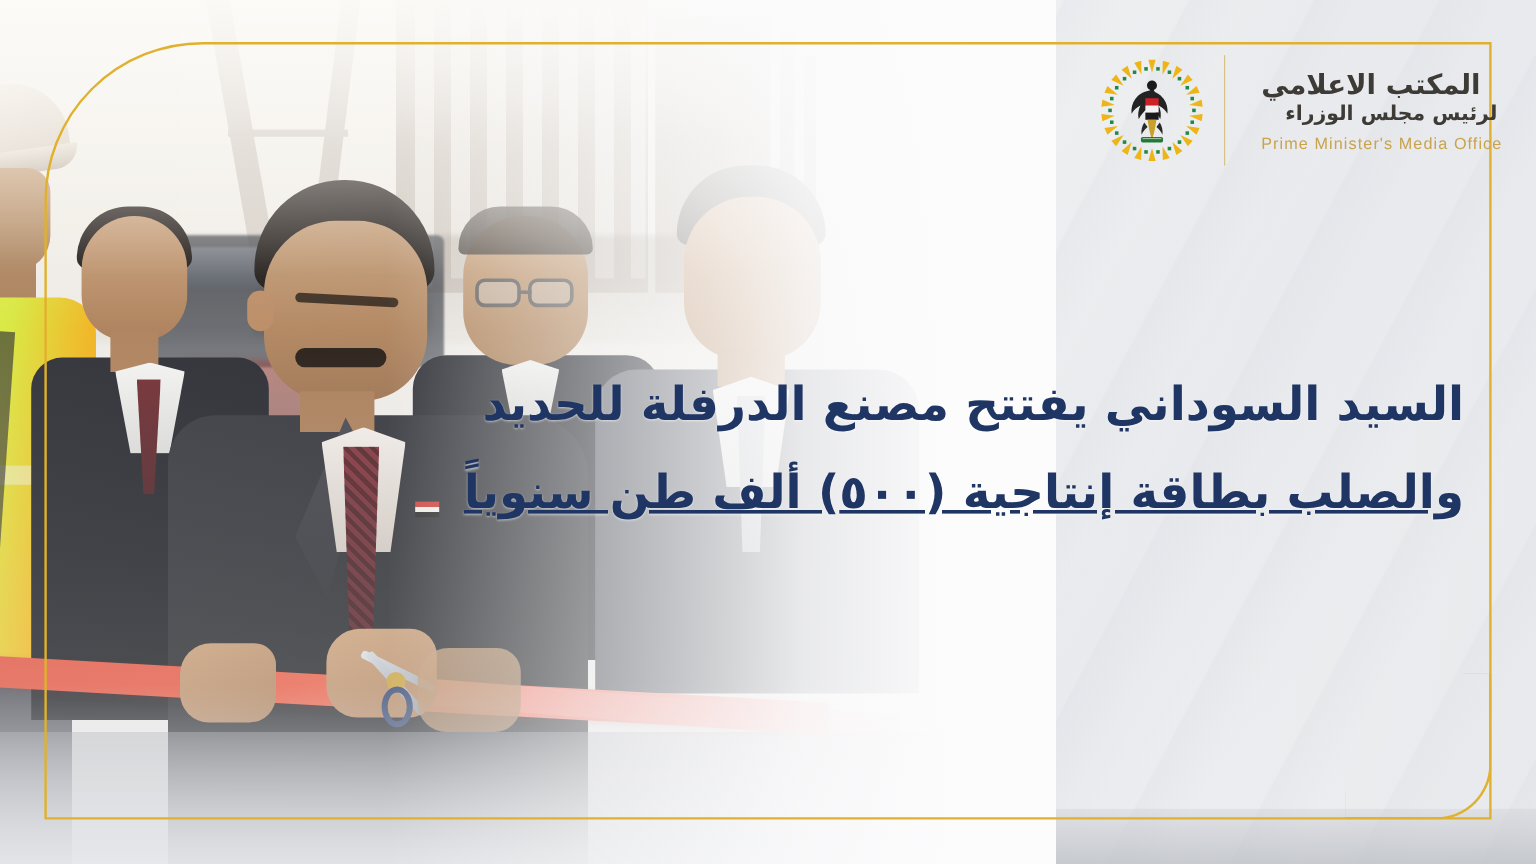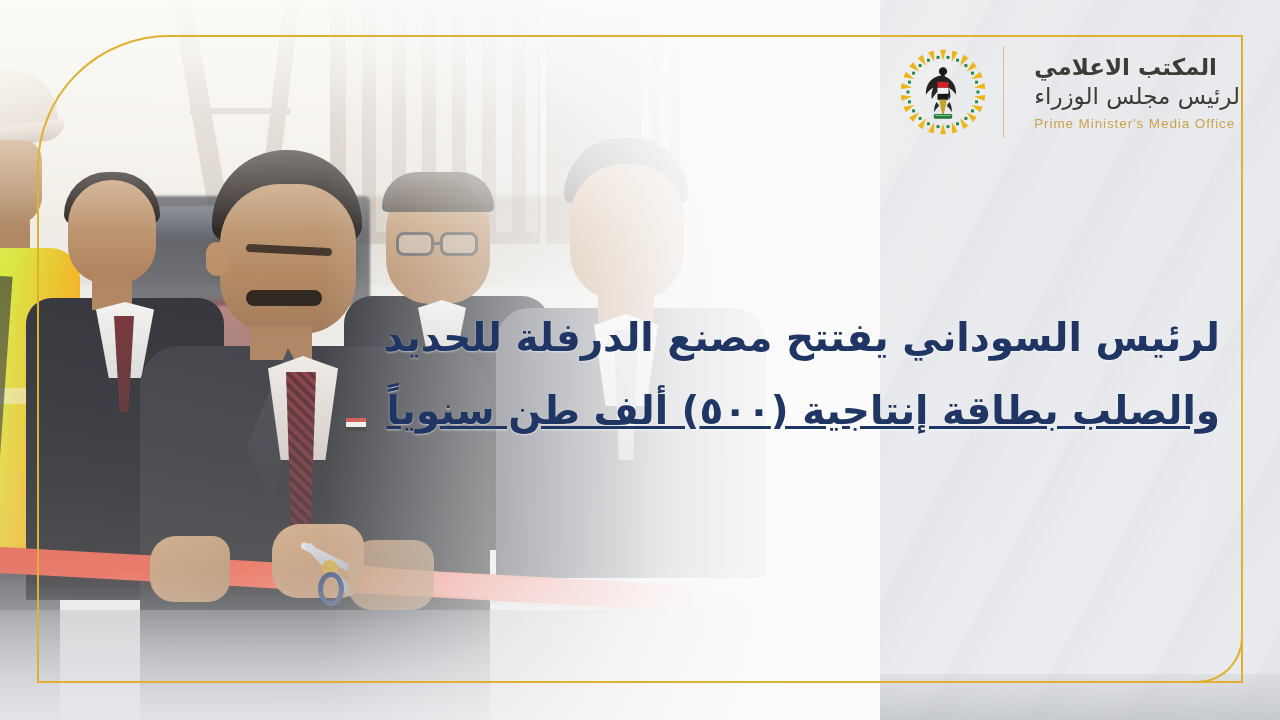--- a/index.html
+++ b/index.html
@@ -223,27 +223,27 @@
     border-radius:132px 0 0 0;
     pointer-events:none;
   }
   .frame::after{
     content:""; position:absolute; right:-2px; bottom:-2px; width:120px; height:120px;
     border-right:2px solid #e0b12e; border-bottom:2px solid #e0b12e;
     border-radius:0 0 46px 0;
   }
 
   
-  .logo{ position:absolute; right:40px; top:46px; display:flex; align-items:center; gap:0px; }
+  .logo{ position:absolute; right:28px; top:46px; display:flex; align-items:center; gap:0px; }
   .logo-text{ display:flex; flex-direction:column; align-items:flex-end;
     padding-left:16px; text-align:right; }
   .logo-ar1{ font-size:23px; font-weight:bold; color:#3e3a36; line-height:1.22;
     letter-spacing:.2px; }
-  .logo-ar2{ font-size:23px; font-weight:normal; color:#3e3a36; line-height:1.22;
-    letter-spacing:.2px; }
+  .logo-ar2{ font-size:17px; font-weight:bold; color:#3e3a36; line-height:1.22;
+    letter-spacing:.2px;margin-left:20px; }
   .logo-en{ font-size:13.5px; color:#c9a34e; letter-spacing:.9px; margin-top:6px;
     direction:ltr; font-family:"Liberation Sans",sans-serif; }
   .logo-div{ width:1.5px; height:92px; background:#d9c289; margin:0 14px; }
   .emblem{ position:relative; width:92px; height:92px; }
 
   
   .headline{ position:absolute; right:60px; top:318px; width:760px; text-align:right;
     color:#1f3563; }
   .hl-line{ font-size:39px; font-weight:bold; line-height:1.0; letter-spacing:0px;
     text-shadow:0 1px 2px rgba(255,255,255,.55); white-space:nowrap; }
@@ -422,17 +422,17 @@
           <path d="M86 122 c-4 6 -6 14 -5 22 c3 -6 7 -11 11 -14 z" fill="#2a2a2a"></path>
           <path d="M114 122 c4 6 6 14 5 22 c-3 -6 -7 -11 -11 -14 z" fill="#2a2a2a"></path>
           <rect x="80" y="148" width="40" height="10" rx="3" fill="#1f7a3a"></rect>
           <rect x="83" y="150" width="34" height="2" fill="#e8e4cf" opacity=".65"></rect>
         </g>
       </svg>
     </div>
   </div>
 
   <div class="headline">
-    <div class="hl-line">لرئيس السوداني يفتتح  مصنع الدرفلة للحديد</div>
+    <div class="hl-line">السيد السوداني يفتتح  مصنع الدرفلة للحديد</div>
     <div class="hl-line">والصلب بطاقة إنتاجية (٥٠٠) ألف طن سنوياً</div>
   </div>
 
 </div>
 
 </body></html>

